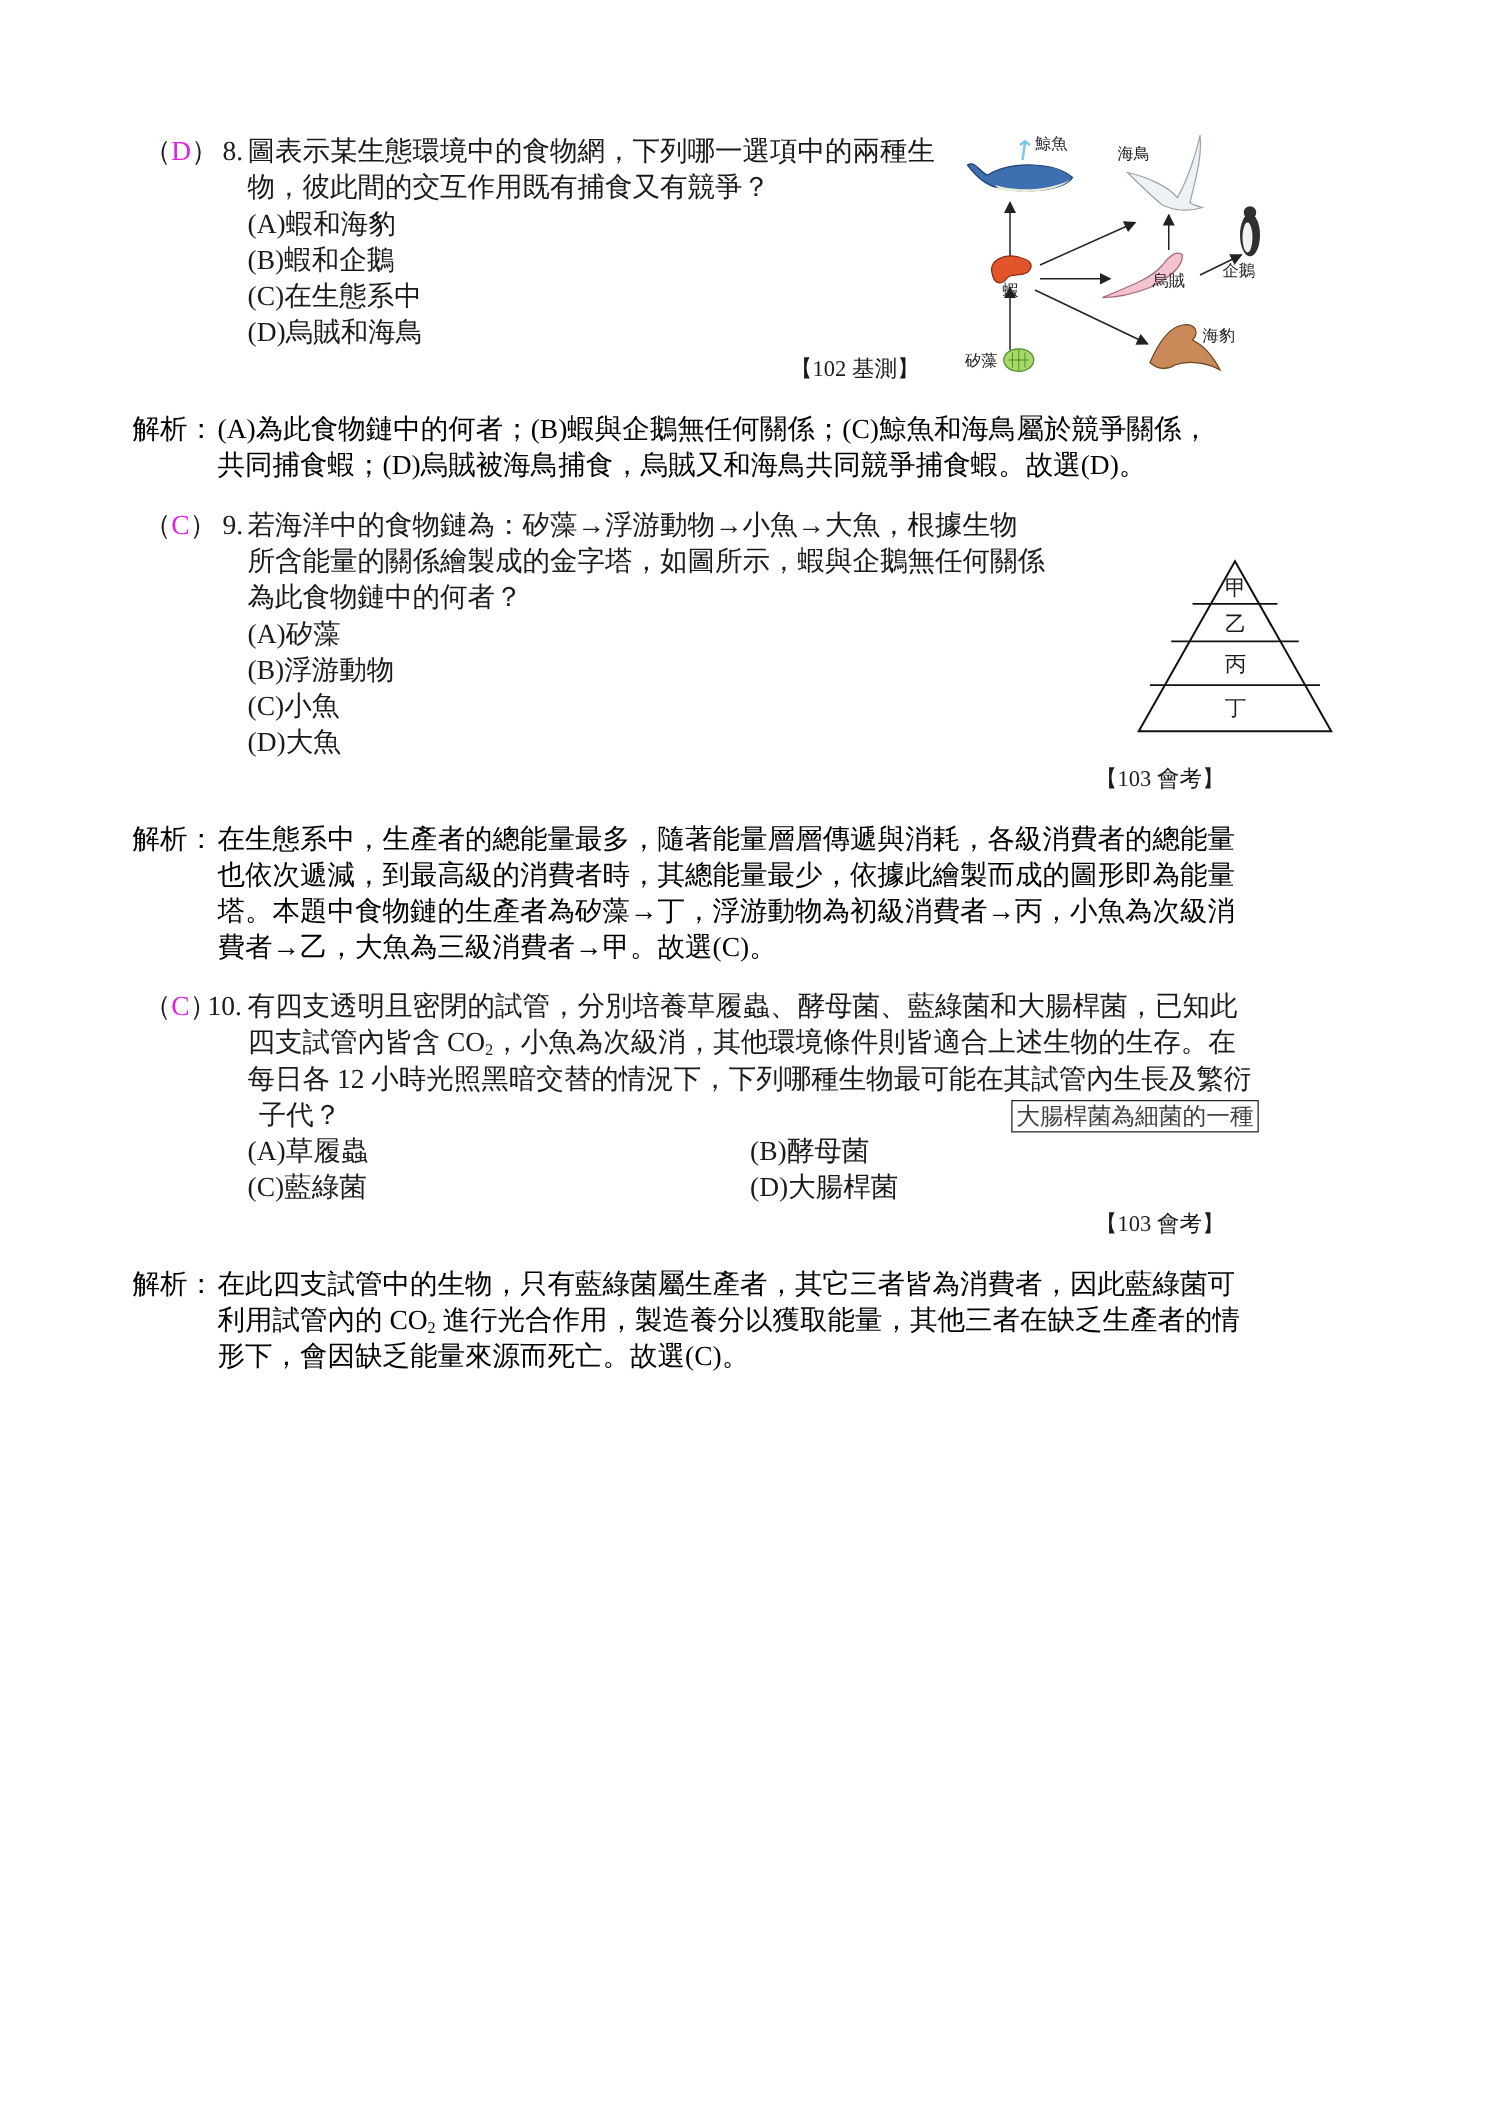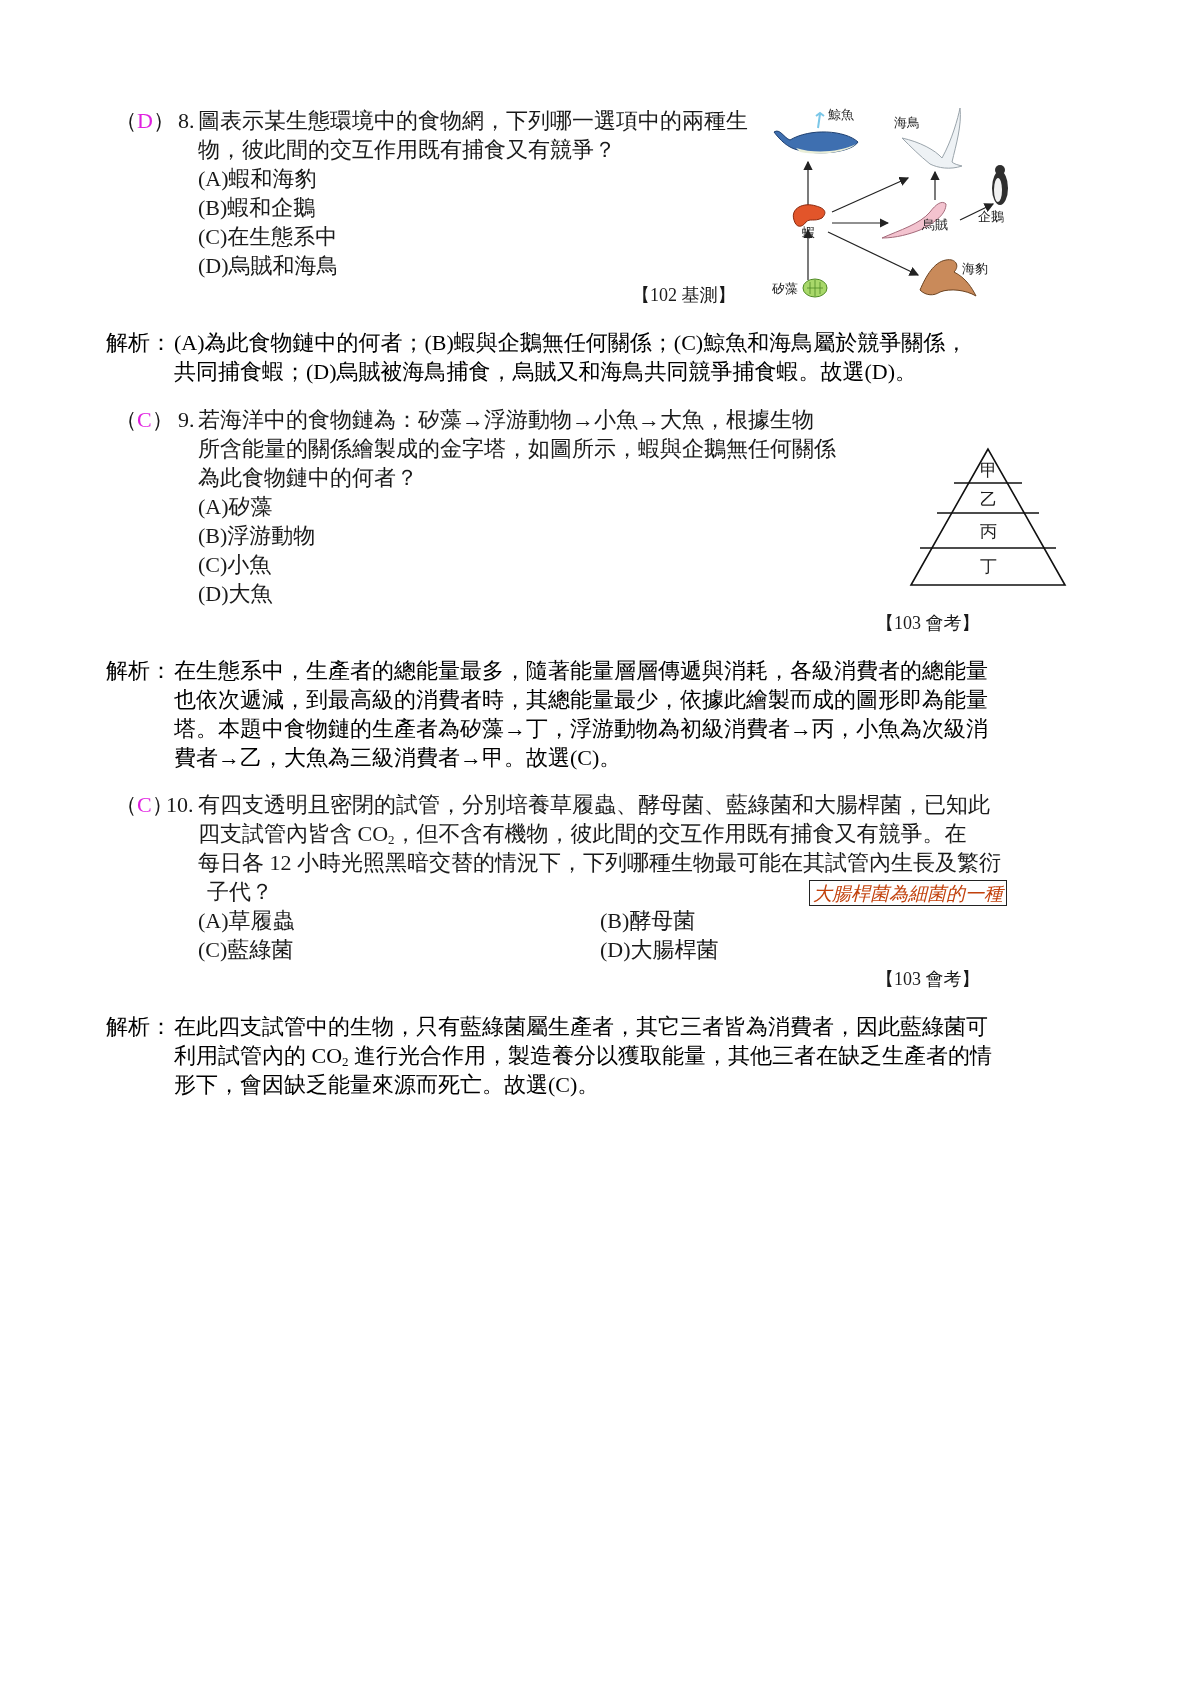--- a/index.html
+++ b/index.html
@@ -6,21 +6,21 @@
   body {
     width: 1191px; height: 1684px; position: relative; overflow: hidden;
     font-family: "Liberation Serif", "DejaVu Serif", serif;
     color: #1a1a1a;
   }
   .abs { position: absolute; }
   .line { position: absolute; font-size: 22px; line-height: 30px; white-space: nowrap; }
   .ans { color: #e020e0; }
   .expl { color: #000000; }
   .src { position: absolute; font-size: 18px; line-height: 30px; white-space: nowrap; }
-  .note-box { position: absolute; border: 1.5px solid #222; font-size: 19px; line-height: 24px; padding: 0 3px; white-space: nowrap; font-family: "DejaVu Sans", sans-serif; color:#c2410c;font-style:italic; }
+  .note-box { position: absolute; border: 1.5px solid #222; font-size: 19px; line-height: 24px; padding: 0 3px; white-space: nowrap; font-family: "DejaVu Sans", sans-serif; color:#404040; }
   .diag-label { position: absolute; font-family: "DejaVu Sans", sans-serif; font-size: 13px; color: #222; white-space: nowrap; }
   .pyr-label { font-family: "DejaVu Sans", sans-serif; font-size: 17px; }
   sub { font-size: 13px; vertical-align: -3px; }
 </style>
 </head>
 <body>
 
 <div>
   <div class="line" style="left:115px; top:106px;">（<span class="ans">D</span>）</div>
   <div class="line" style="left:178px; top:106px;">8.</div>
@@ -124,21 +124,21 @@
   <div class="line expl" style="left:174px; top:656px;">在生態系中，生產者的總能量最多，隨著能量層層傳遞與消耗，各級消費者的總能量</div>
   <div class="line expl" style="left:174px; top:685px;">也依次遞減，到最高級的消費者時，其總能量最少，依據此繪製而成的圖形即為能量</div>
   <div class="line expl" style="left:174px; top:714px;">塔。本題中食物鏈的生產者為矽藻→丁，浮游動物為初級消費者→丙，小魚為次級消</div>
   <div class="line expl" style="left:174px; top:743px;">費者→乙，大魚為三級消費者→甲。故選(C)。</div>
 </div>
 
 <div>
   <div class="line" style="left:115px; top:790px;">（<span class="ans">C</span>）</div>
   <div class="line" style="left:166px; top:790px;">10.</div>
   <div class="line" style="left:198px; top:790px;">有四支透明且密閉的試管，分別培養草履蟲、酵母菌、藍綠菌和大腸桿菌，已知此</div>
-  <div class="line" style="left:198px; top:819px;"><span>四支試管內皆含 CO</span><sub>2</sub><span>，但不含有機物，彼此間的交互作用既有捕食又有競爭。在</span></div>
+  <div class="line" style="left:198px; top:819px;"><span>四支試管內皆含 CO</span><sub>2</sub><span>，小魚為次級消，其他環境條件則皆適合上述生物的生存。在</span></div>
   <div class="line" style="left:198px; top:848px;">每日各 12 小時光照黑暗交替的情況下，下列哪種生物最可能在其試管內生長及繁衍</div>
   <div class="line" style="left:180px; top:877px;margin-left:27px;">子代？</div>
   <div class="note-box" style="left:809px; top:880px;">大腸桿菌為細菌的一種</div>
   <div class="line" style="left:198px; top:906px;">(A)草履蟲</div>
   <div class="line" style="left:600px; top:906px;">(B)酵母菌</div>
   <div class="line" style="left:198px; top:935px;">(C)藍綠菌</div>
   <div class="line" style="left:600px; top:935px;">(D)大腸桿菌</div>
   <div class="src" style="left:876px; top:964px;">【103 會考】</div>
 
   <div class="line expl" style="left:106px; top:1012px;">解析：</div>

